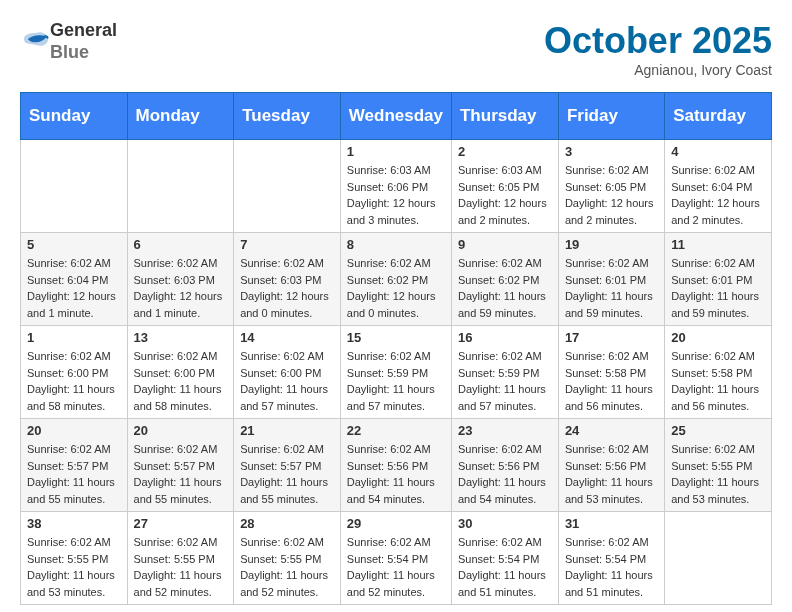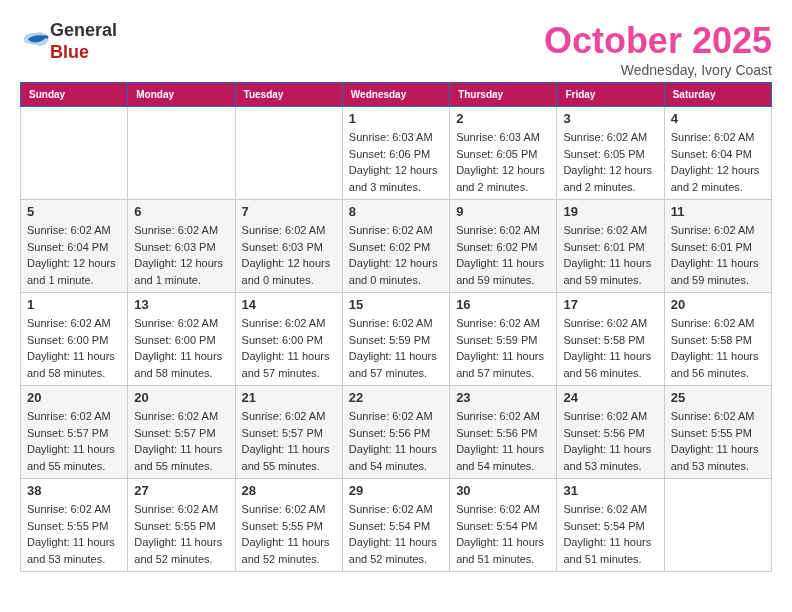--- a/index.html
+++ b/index.html
@@ -7,61 +7,61 @@
       font-family: Arial, sans-serif;
       background: #fff;
       width: 792px;
       min-height: 612px;
       padding: 20px;
     }
     .header {
       display: flex;
       justify-content: space-between;
       align-items: flex-start;
-      margin-bottom: 4px;
+      margin-bottom: 14px;
     }
     .logo {
       display: flex;
       align-items: center;
     }
     .logo-text {
       font-size: 18px;
       font-weight: bold;
       line-height: 1.2;
     }
     .logo-general { color: #333; }
-    .logo-blue { color: #b91c1c; }
+    .logo-blue { color: #737373; }
     .logo-bird {
       width: 28px;
       height: 22px;
       margin-left: 2px;
     }
     .title-block {
       text-align: right;
     }
     .month-title {
       font-size: 36px;
       font-weight: bold;
-      color: #ec4899;
+      color: #0369a1;
     }
     .location {
       font-size: 14px;
       color: #555;
     }
     table {
       width: 100%;
       border-collapse: collapse;
       border: 1px solid #ccc;
     }
     thead th {
-      background-color: #be185d;
+      background-color: #3b82f6;
       color: #fff;
       text-align: left;
-      padding: 6px 8px;
-      font-size: 10px;
+      padding: 13px 8px;
+      font-size: 17px;
       font-weight: bold;
       border: 1px solid #1a6bb5;
     }
     tbody td {
       border: 1px solid #ccc;
       vertical-align: top;
       padding: 4px 6px;
       width: 14.28%;
       min-height: 80px;
       font-size: 11px;
@@ -97,21 +97,21 @@
       <path d="M6 8 C10 4, 20 3, 24 6 C22 10, 16 12, 10 11 C8 10, 6 9, 6 8Z" fill="#1a6bb5"></path>
       <path d="M20 5 C24 3, 28 5, 26 8 C24 6, 20 7, 20 5Z" fill="#1a6bb5"></path>
     </svg>
     <div class="logo-text">
       <span class="logo-general">General</span><br>
       <span class="logo-blue">Blue</span>
     </div>
   </div>
   <div class="title-block">
     <div class="month-title">October 2025</div>
-    <div class="location">Wednesday, Ivory Coast</div>
+    <div class="location">Agnianou, Ivory Coast</div>
   </div>
 </div>
 
 <table>
   <thead>
     <tr>
     <th>Sunday</th>
         <th>Monday</th>
         <th>Tuesday</th>
         <th>Wednesday</th>

